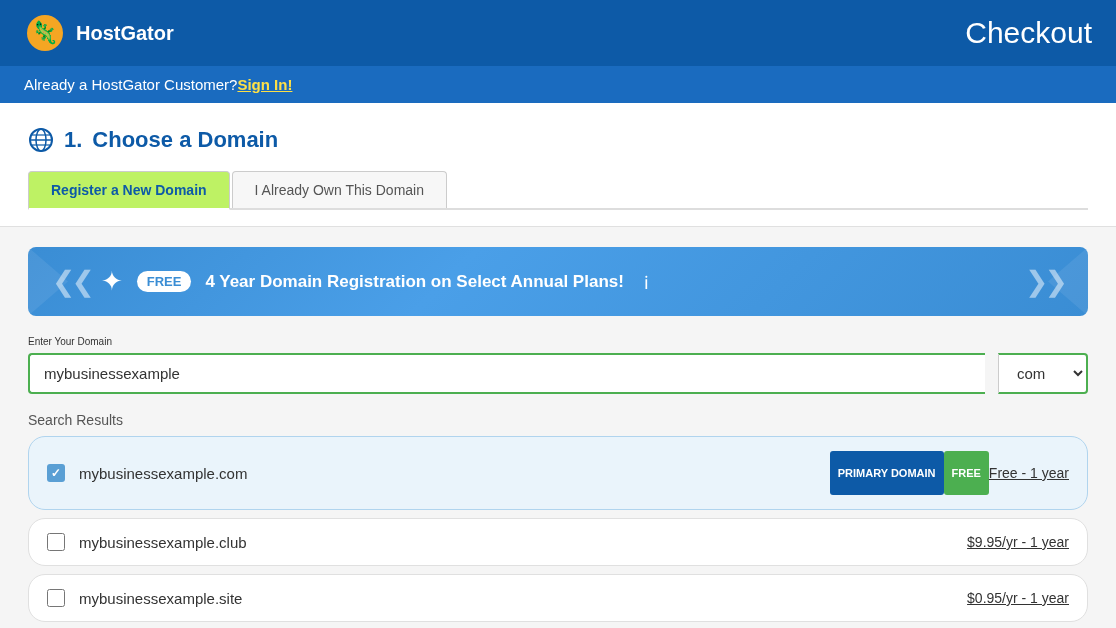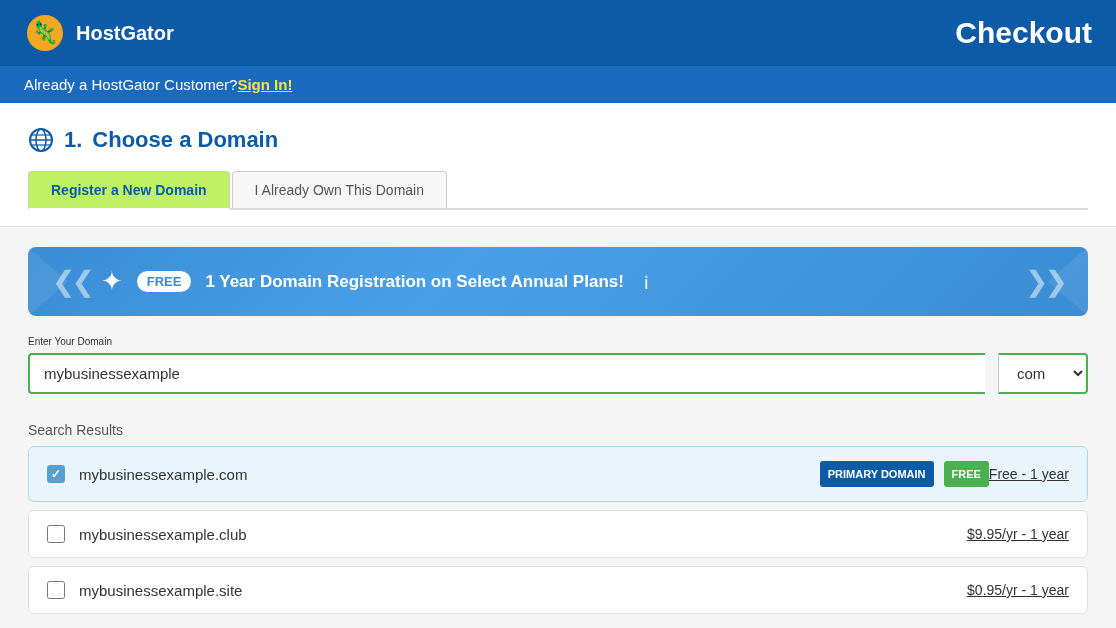--- a/index.html
+++ b/index.html
@@ -23,21 +23,21 @@
       height: 42px;
     }
     .logo-text {
       color: #fff;
       font-size: 20px;
       font-weight: bold;
     }
     .checkout-text {
       color: #fff;
       font-size: 30px;
-      font-weight: bold;
+      font-weight: normal;
     }
 
     
     .header-sub {
       background: #1a6bbf;
       padding: 10px 24px;
       display: flex;
       justify-content: flex-start;
       align-items: center;
     }
@@ -173,21 +173,21 @@
 
     
     .input-label {
       font-size: 10px;
       color: #333;
       margin-bottom: 6px;
     }
     .domain-input-row {
       display: flex;
       gap: 13px;
-      margin-bottom: 28px;
+      margin-bottom: 18px;
     }
     .domain-input {
       flex: 1;
       border: 2px solid #4caf50;
       border-right: none;
       padding: 10px 14px;
       font-size: 15px;
       color: #333;
       outline: none;
       border-radius: 4px 0 0 4px;
@@ -208,21 +208,21 @@
     
     .search-results-label {
       font-size: 14px;
       color: #555;
       margin-bottom: 8px;
       font-weight: normal;
     }
     .result-item {
       background: #fff;
       border: 1px solid #e0e0e0;
-      border-radius: 6px;
+      border-radius: 17px;
       padding: 14px 18px;
       display: flex;
       align-items: center;
       margin-bottom: 8px;
     }
     .result-item.selected {
       background: #eaf4fb;
       border-color: #b0d4ee;
     }
     .result-checkbox {
@@ -234,23 +234,22 @@
       flex-shrink: 0;
     }
     .result-domain-name {
       font-size: 15px;
       color: #333;
       flex: 1;
     }
     .badge {
       font-size: 11px;
       font-weight: bold;
-      padding: 7px 8px;
+      padding: 16px 8px;
       border-radius: 3px;
-      margin-left: 10px;
     }
     .badge-primary {
       background: #0d5aa7;
       color: #fff;
     }
     .badge-free {
       background: #4caf50;
       color: #fff;
     }
     .result-price {
@@ -316,21 +315,21 @@
     <div class="tab">I Already Own This Domain</div>
   </div>
 </div>
 
 <div class="domain-body">
 
   <div class="promo-banner">
     <span class="promo-arrows-left">❮❮</span>
     <span class="sparkle-icon">✦</span>
     <span class="free-badge">FREE</span>
-    <span class="promo-text">1 Year Domain Registration on Select Annual Plans!</span>
+    <span class="promo-text">4 Year Domain Registration on Select Annual Plans!</span>
     <span class="info-icon">ℹ</span>
     <span class="promo-arrows-right">❯❯</span>
   </div>
 
   <div class="input-label">Enter Your Domain</div>
   <div class="domain-input-row">
     <input class="domain-input" type="text" value="mybusinessexample" style="">
     <select class="tld-select">
       <option value="com">com</option>
       <option value="net">net</option>

